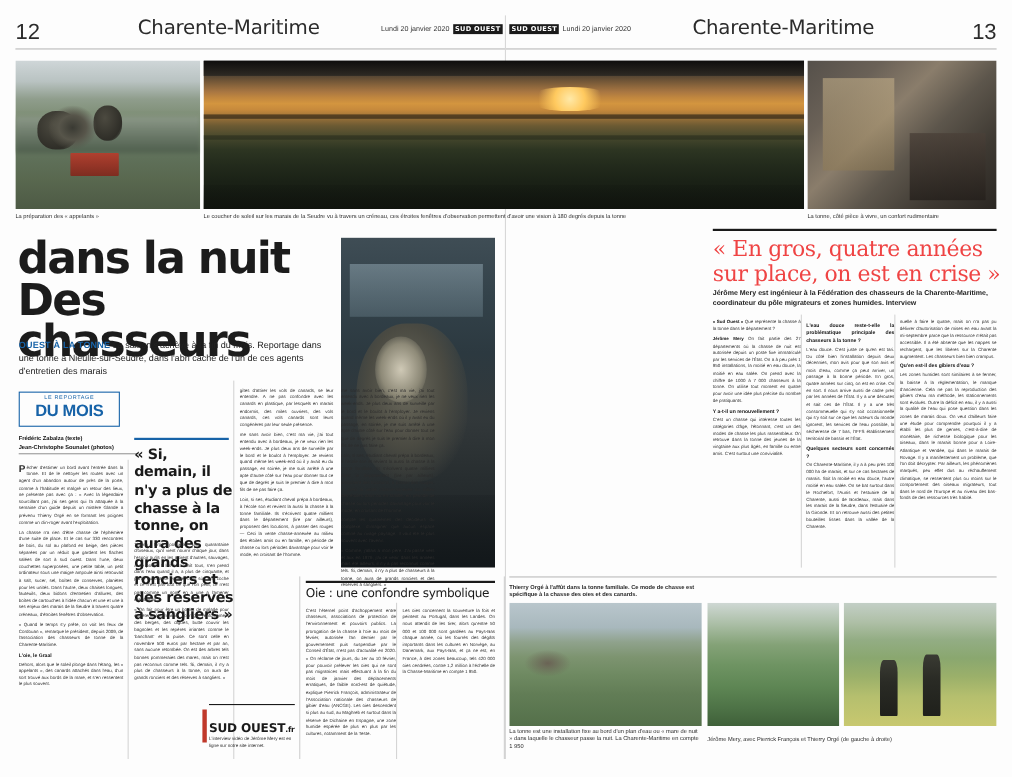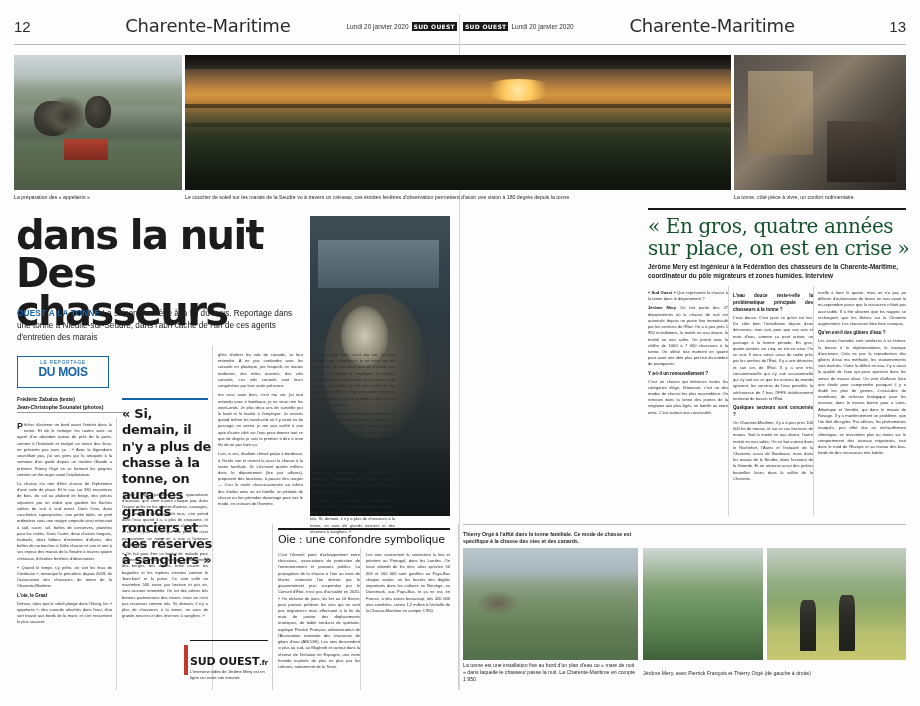--- a/index.html
+++ b/index.html
@@ -13,21 +13,21 @@
     position:relative;
   }
   .page { position:absolute; inset:0; background:#fdfdfd; }
 
   
   .masthead {
     position:absolute; left:14px; top:14px; width:892px; height:30px;
     display:flex; align-items:flex-start;
   }
   .folio {
-    font-size:15px; font-weight:400; color:#2b2b2b; width:60px;
+    font-size:20px; font-weight:400; color:#2b2b2b; width:60px;
     padding-top:4px;
   }
   .folio.right { text-align:right; }
   .mh-center {
     flex:1; text-align:center; font-size:18px; color:#2b2b2b;
     font-family:"DejaVu Sans", sans-serif; letter-spacing:-0.2px;
     padding-top:1px;
   }
   .mh-date {
     font-size:6.5px; color:#333; padding-top:8px; white-space:nowrap;
@@ -71,21 +71,21 @@
     position:absolute; left:17px; top:308px; width:286px;
     font-size:8.2px; line-height:1.45; color:#222;
   }
   .standfirst b { color:#1763a8; letter-spacing:0.2px; }
 
   .repbox {
     position:absolute; left:17px; top:356px; width:92px; height:32px;
     border:1px solid #1763a8; text-align:center; padding-top:2px;
   }
   .repbox .l1 { font-size:5px; color:#1763a8; letter-spacing:0.6px; }
-  .repbox .l2 { font-size:12px; color:#1763a8; font-weight:bold; letter-spacing:-0.3px; }
+  .repbox .l2 { font-size:15px; color:#1763a8; font-weight:bold; letter-spacing:-0.3px; }
   .byline {
     position:absolute; left:17px; top:396px; width:110px;
     font-size:5.2px; font-weight:bold; color:#111; line-height:1.5;
   }
   .byline-rule { position:absolute; left:17px; top:412px; width:108px; border-top:1px solid #9a9a9a; }
 
   
   .pullrule { position:absolute; left:122px; top:398px; width:86px; border-top:2px solid #1763a8; }
   .pullquote {
     position:absolute; left:122px; top:406px; width:90px;
@@ -135,21 +135,21 @@
     color:#1a1a1a; letter-spacing:-0.2px;
   }
   .sobox .brand i { font-style:normal; font-size:7px; }
   .sobox .txt { font-size:4.2px; line-height:1.5; color:#2c2c2c; margin-top:1px; }
   .sobox .redbar { position:absolute; left:-6px; top:4px; width:4px; height:30px; background:#c0392b; }
 
   
   .r-headline {
     position:absolute; left:648px; top:215px; width:262px;
     font-family:"DejaVu Serif", serif; font-size:20px; line-height:1.1;
-    color:#14532d; letter-spacing:-0.4px;
+    color:#ef4444; letter-spacing:-0.4px;
   }
   .r-stand {
     position:absolute; left:648px; top:262px; width:258px;
     font-size:6.4px; line-height:1.45; font-weight:bold; color:#222;
   }
   .rc1 { left:648px; top:290px; width:80px; height:225px; }
   .rc2 { left:733px; top:290px; width:80px; height:225px; }
   .rc3 { left:818px; top:290px; width:88px; height:225px; }
   .qa-label { font-weight:bold; color:#111; }
 

